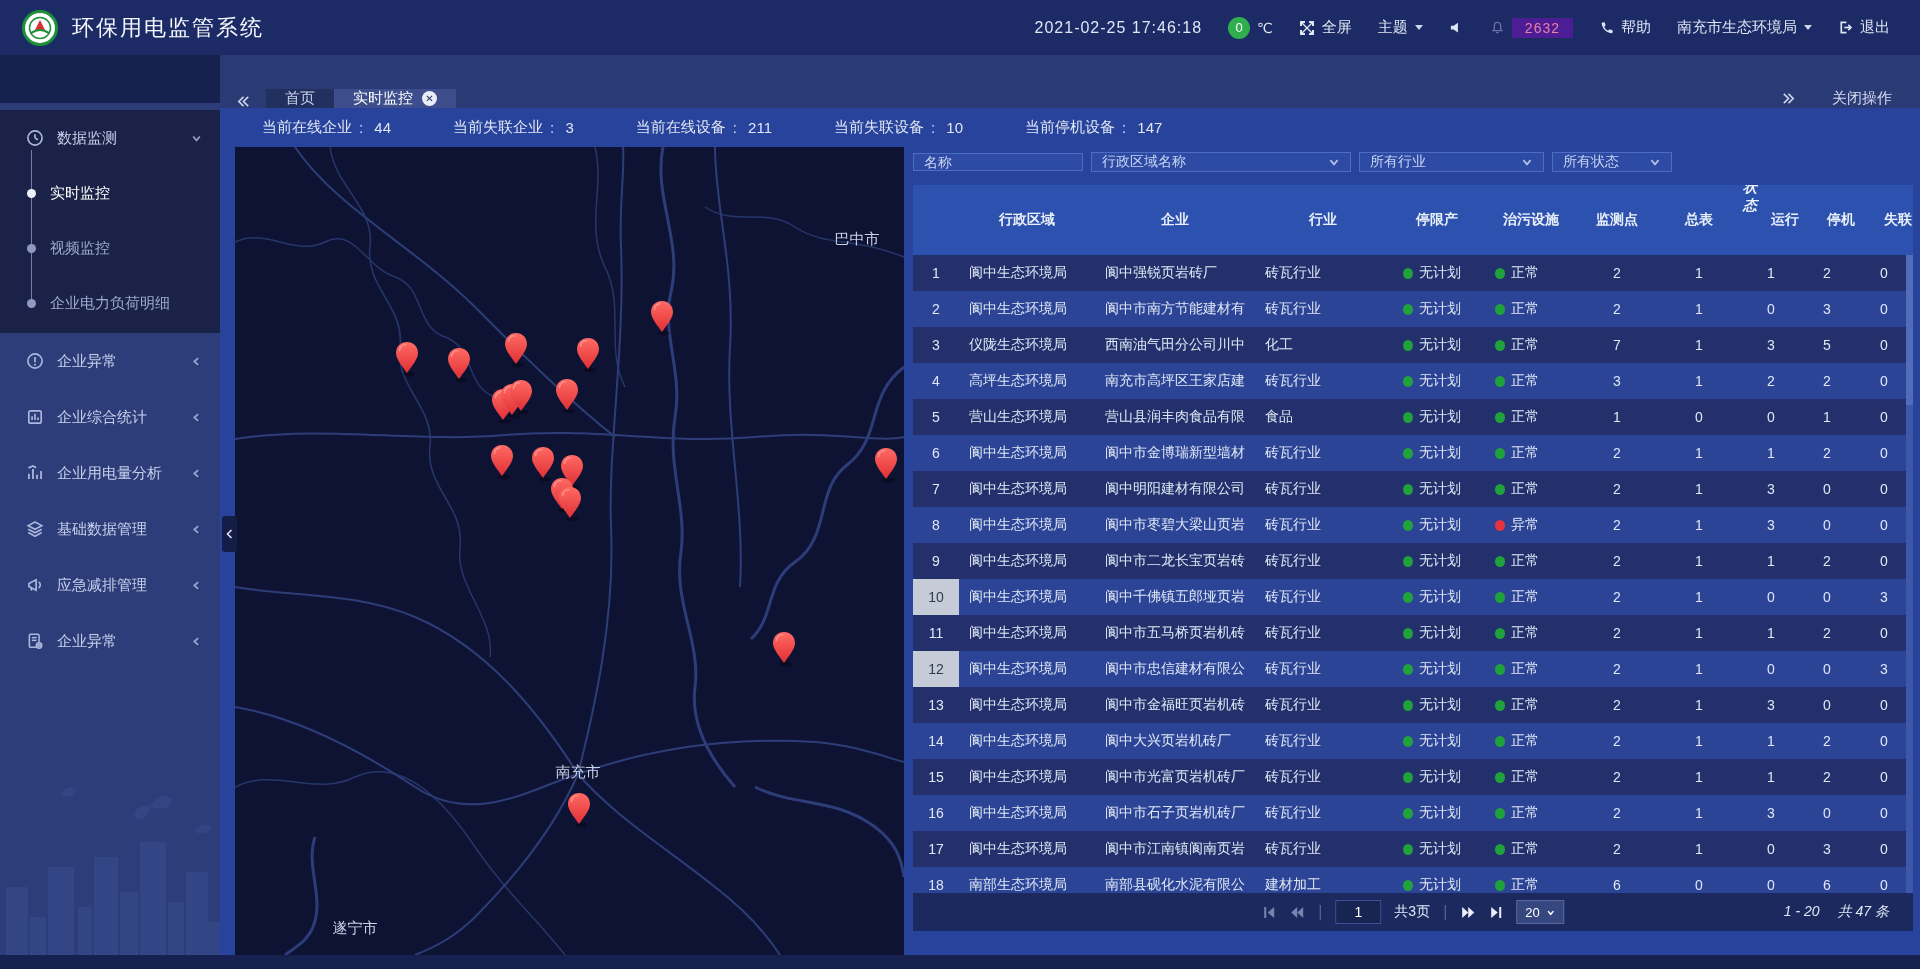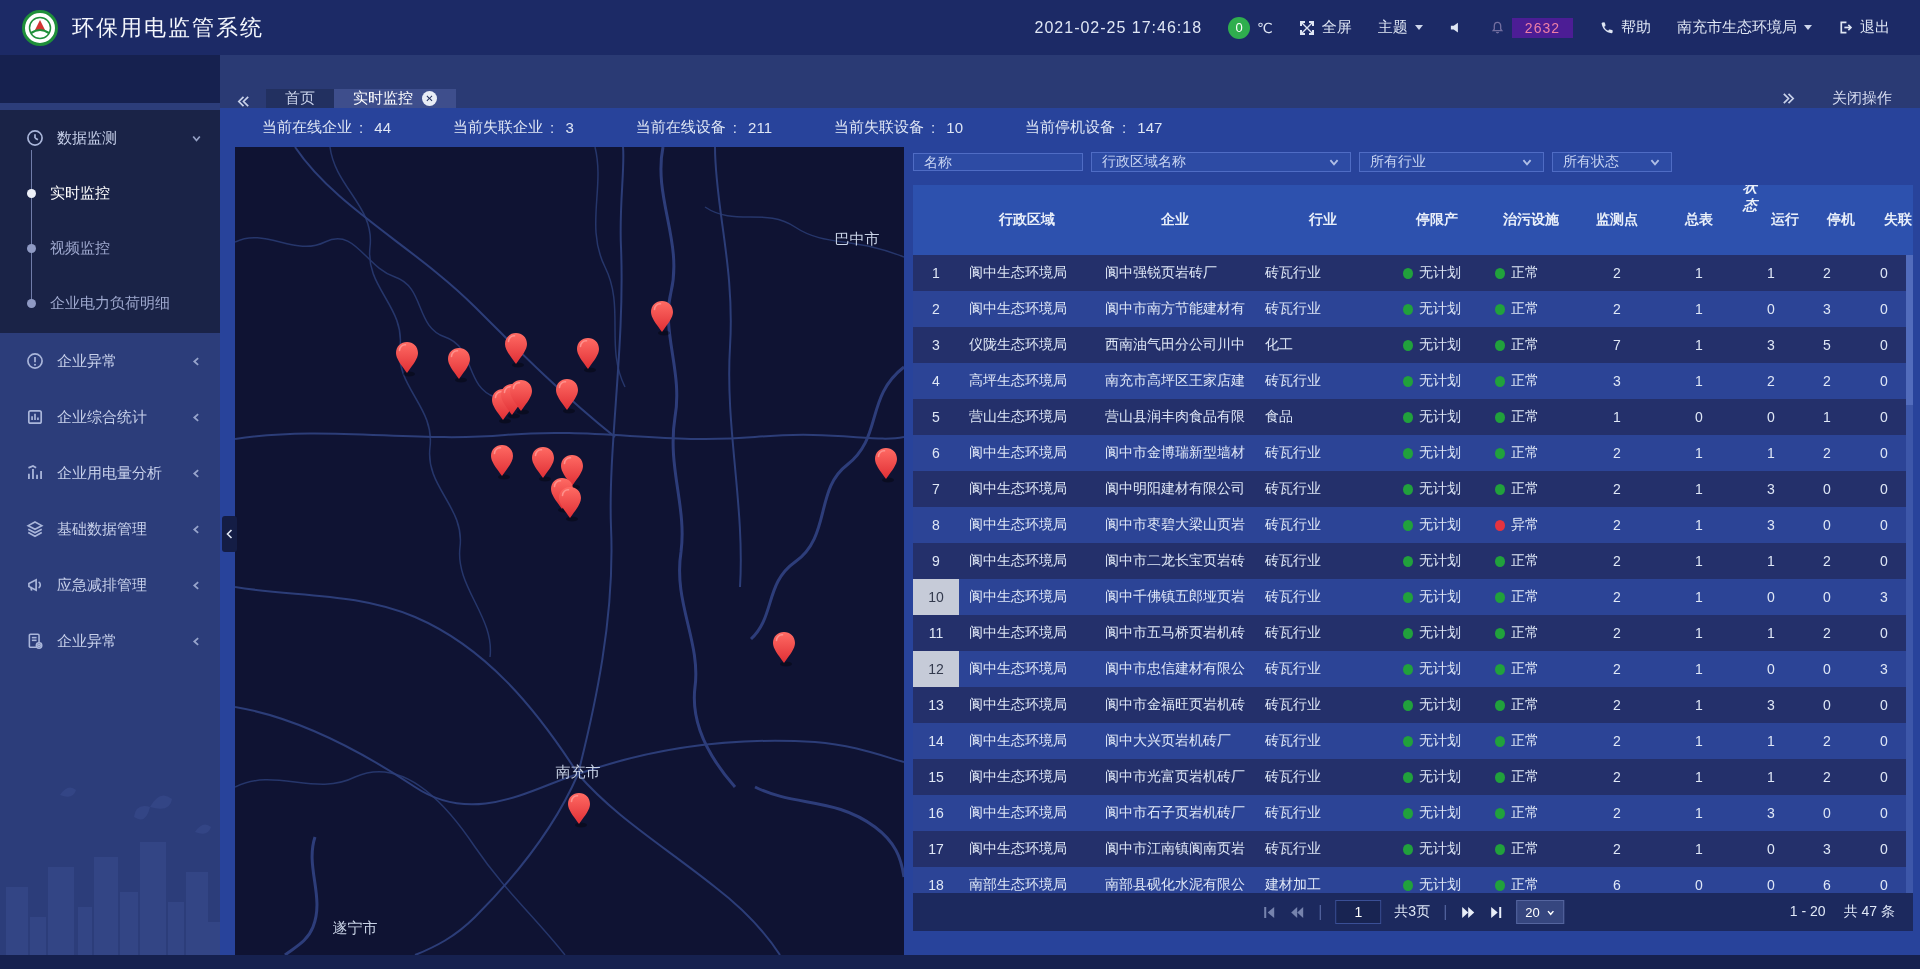--- a/index.html
+++ b/index.html
@@ -83,21 +83,21 @@
   .st-dot.normal { background:#21a13c; }
   .st-dot.abnormal { background:#e5333f; }
 
   .pagination { flex:0 0 38px; background:#1c295e; display:flex; align-items:center; position:relative; color:#dfe7f6; font-size:14px; }
   .pg-center { position:absolute; left:50%; transform:translateX(-50%); display:flex; align-items:center; gap:13px; }
   .pg-ic { display:flex; align-items:center; cursor:pointer; }
   .pg-ic.dim svg { fill:#7683ad; } .pg-ic.bright svg { fill:#e9eef8; }
   .pg-sep { color:#51619c; font-size:16px; }
   .pg-input { width:46px; height:24px; background:#182452; border:1px solid #3a4f96; color:#fff; text-align:center; font-size:14px; outline:none; font-family:inherit; }
   .pg-select { height:24px; background:#36467f; border:1px solid #55659f; color:#fff; display:flex; align-items:center; gap:6px; padding:0 8px; font-size:13px; cursor:pointer; }
-  .pg-right { margin-left:auto; padding-right:18px; display:flex; gap:18px; }
+  .pg-right { margin-left:auto; padding-right:24px; display:flex; gap:18px;font-style:italic; }
 
   .bottom-bar { position:absolute; left:0; bottom:0; width:1920px; height:14px; background:#16214f; z-index:9; }
 
   svg { display:block; }
   .map-city { fill:#c9d3e6; font-size:15px; font-family:"Liberation Sans","DejaVu Sans",sans-serif; }
 </style>
 </head>
 <body>
 
 <div class="app-header">

